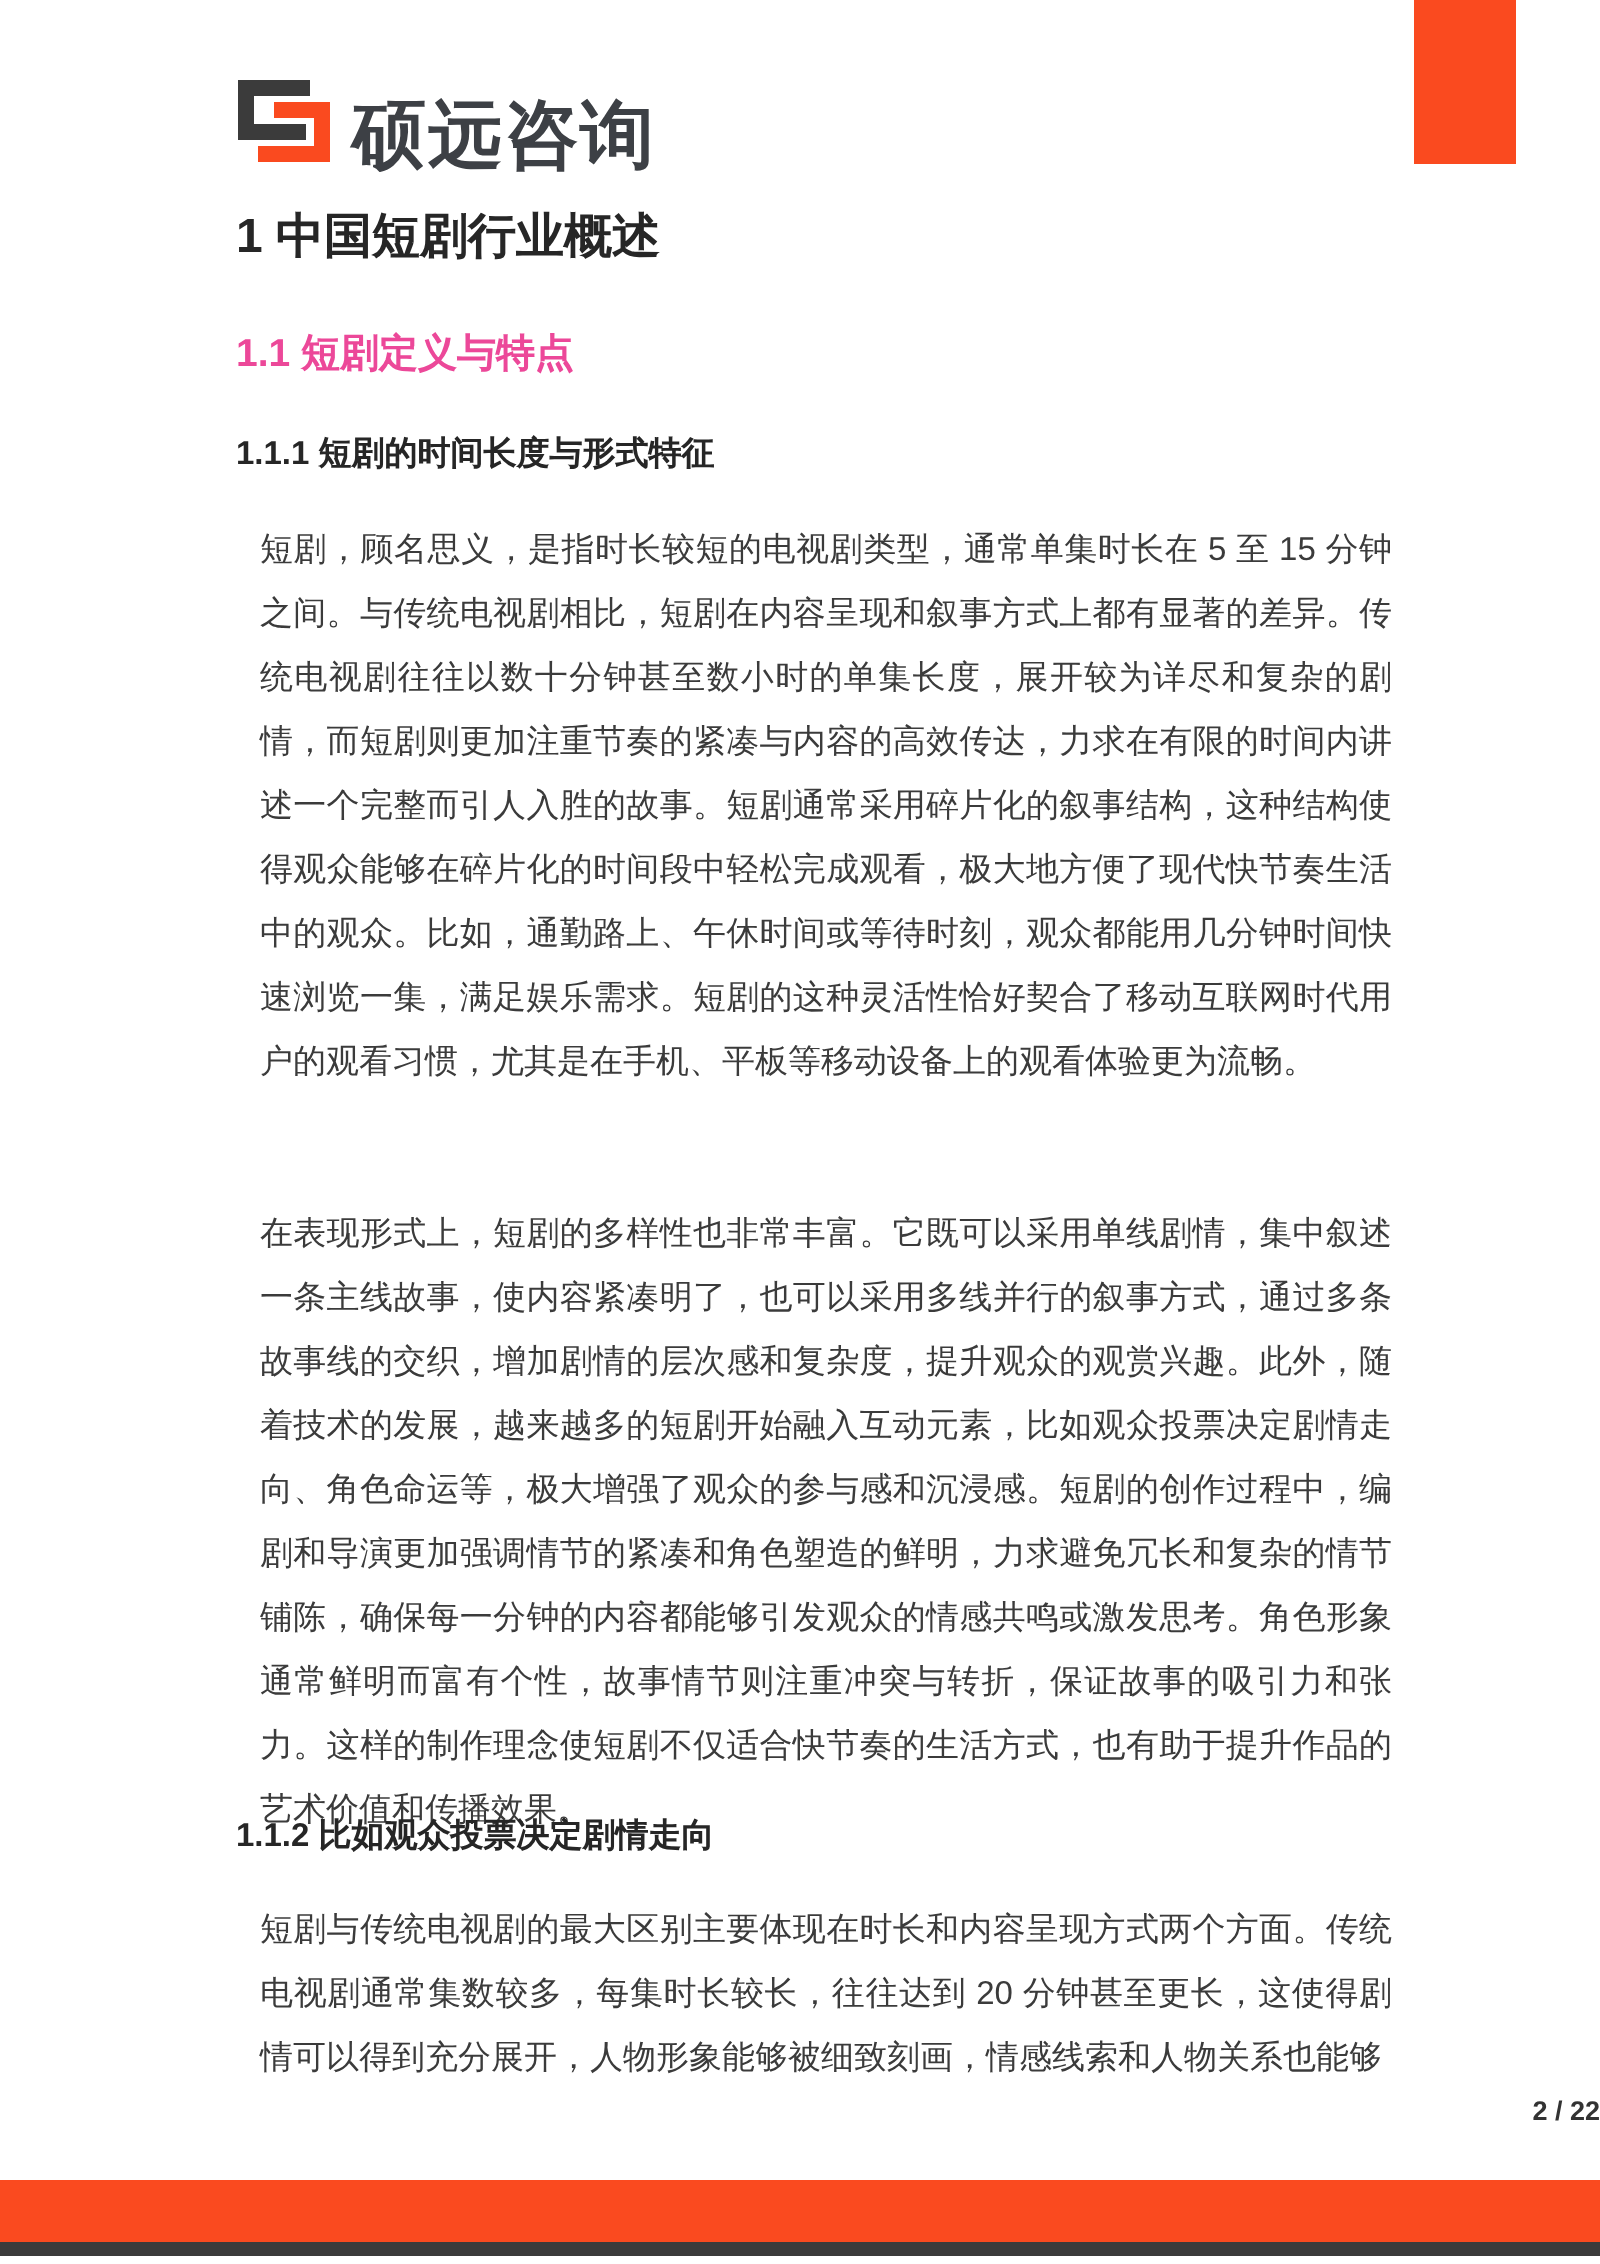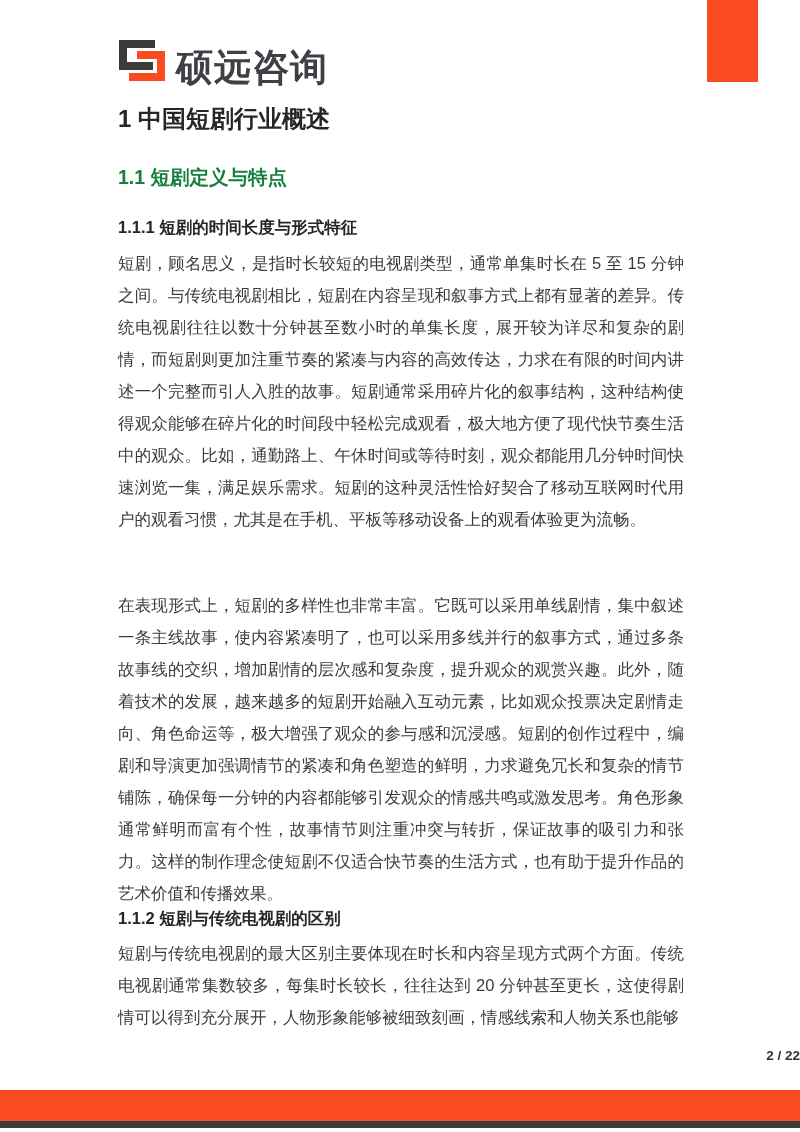--- a/index.html
+++ b/index.html
@@ -22,34 +22,34 @@
   .logo-text{
     font-size:37px;font-weight:700;color:#3D4045;
     letter-spacing:1px;line-height:1;white-space:nowrap;
   }
   .h1{
     position:absolute;left:118px;top:103px;width:566px;
     font-size:24px;font-weight:700;color:#262626;line-height:1.3;
   }
   .h2{
     position:absolute;left:118px;top:165px;width:566px;
-    font-size:19.5px;font-weight:700;color:#15803d;line-height:1.3;
+    font-size:19.5px;font-weight:700;color:#ec4899;line-height:1.3;
   }
   .h3{
     position:absolute;left:118px;width:566px;
     font-size:16.5px;font-weight:700;color:#262626;line-height:1.3;
   }
   .h3-a{top:217px;}
   .h3-b{top:908px;}
   .body-p{
     position:absolute;left:118px;width:566px;
     font-size:16.5px;font-weight:400;color:#3B3B3B;
     line-height:32px;
     text-align:justify;text-align-last:left;
-    margin:0;
+    margin:12px;
   }
   .p1{top:247px;}
   .p2{top:589px;}
   .p3{top:937px;}
   .page-number{
     position:absolute;left:0;top:1048px;width:800px;
     text-align:right;font-size:13.5px;font-weight:700;color:#333333;
   }
   .footer-orange{
     position:absolute;left:0;top:1090px;width:800px;height:31px;
@@ -78,21 +78,21 @@
   <div class="h1">1 中国短剧行业概述</div>
 
   <div class="h2">1.1 短剧定义与特点</div>
 
   <div class="h3 h3-a">1.1.1 短剧的时间长度与形式特征</div>
 
   <p class="body-p p1">短剧，顾名思义，是指时长较短的电视剧类型，通常单集时长在 5 至 15 分钟之间。与传统电视剧相比，短剧在内容呈现和叙事方式上都有显著的差异。传统电视剧往往以数十分钟甚至数小时的单集长度，展开较为详尽和复杂的剧情，而短剧则更加注重节奏的紧凑与内容的高效传达，力求在有限的时间内讲述一个完整而引人入胜的故事。短剧通常采用碎片化的叙事结构，这种结构使得观众能够在碎片化的时间段中轻松完成观看，极大地方便了现代快节奏生活中的观众。比如，通勤路上、午休时间或等待时刻，观众都能用几分钟时间快速浏览一集，满足娱乐需求。短剧的这种灵活性恰好契合了移动互联网时代用户的观看习惯，尤其是在手机、平板等移动设备上的观看体验更为流畅。</p>
 
   <p class="body-p p2">在表现形式上，短剧的多样性也非常丰富。它既可以采用单线剧情，集中叙述一条主线故事，使内容紧凑明了，也可以采用多线并行的叙事方式，通过多条故事线的交织，增加剧情的层次感和复杂度，提升观众的观赏兴趣。此外，随着技术的发展，越来越多的短剧开始融入互动元素，比如观众投票决定剧情走向、角色命运等，极大增强了观众的参与感和沉浸感。短剧的创作过程中，编剧和导演更加强调情节的紧凑和角色塑造的鲜明，力求避免冗长和复杂的情节铺陈，确保每一分钟的内容都能够引发观众的情感共鸣或激发思考。角色形象通常鲜明而富有个性，故事情节则注重冲突与转折，保证故事的吸引力和张力。这样的制作理念使短剧不仅适合快节奏的生活方式，也有助于提升作品的艺术价值和传播效果。</p>
 
-  <div class="h3 h3-b">1.1.2 短剧与传统电视剧的区别</div>
+  <div class="h3 h3-b">1.1.2 比如观众投票决定剧情走向</div>
 
   <p class="body-p p3">短剧与传统电视剧的最大区别主要体现在时长和内容呈现方式两个方面。传统电视剧通常集数较多，每集时长较长，往往达到 20 分钟甚至更长，这使得剧情可以得到充分展开，人物形象能够被细致刻画，情感线索和人物关系也能够</p>
 
   <div class="page-number">2 / 22</div>
 
   <div class="footer-orange"></div>
   <div class="footer-dark"></div>
 
 </div>
 

